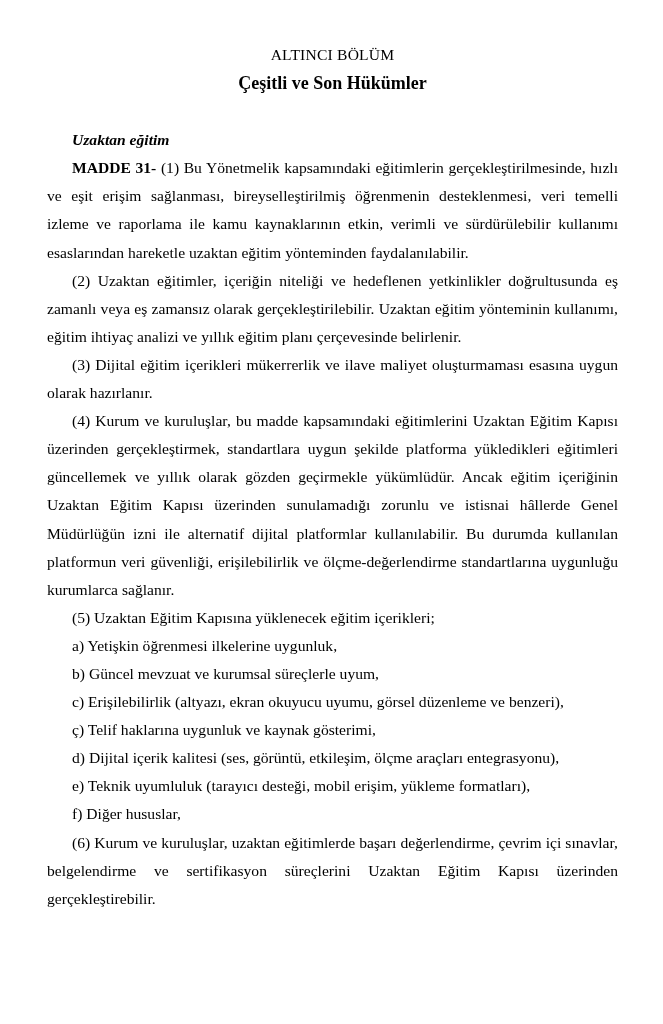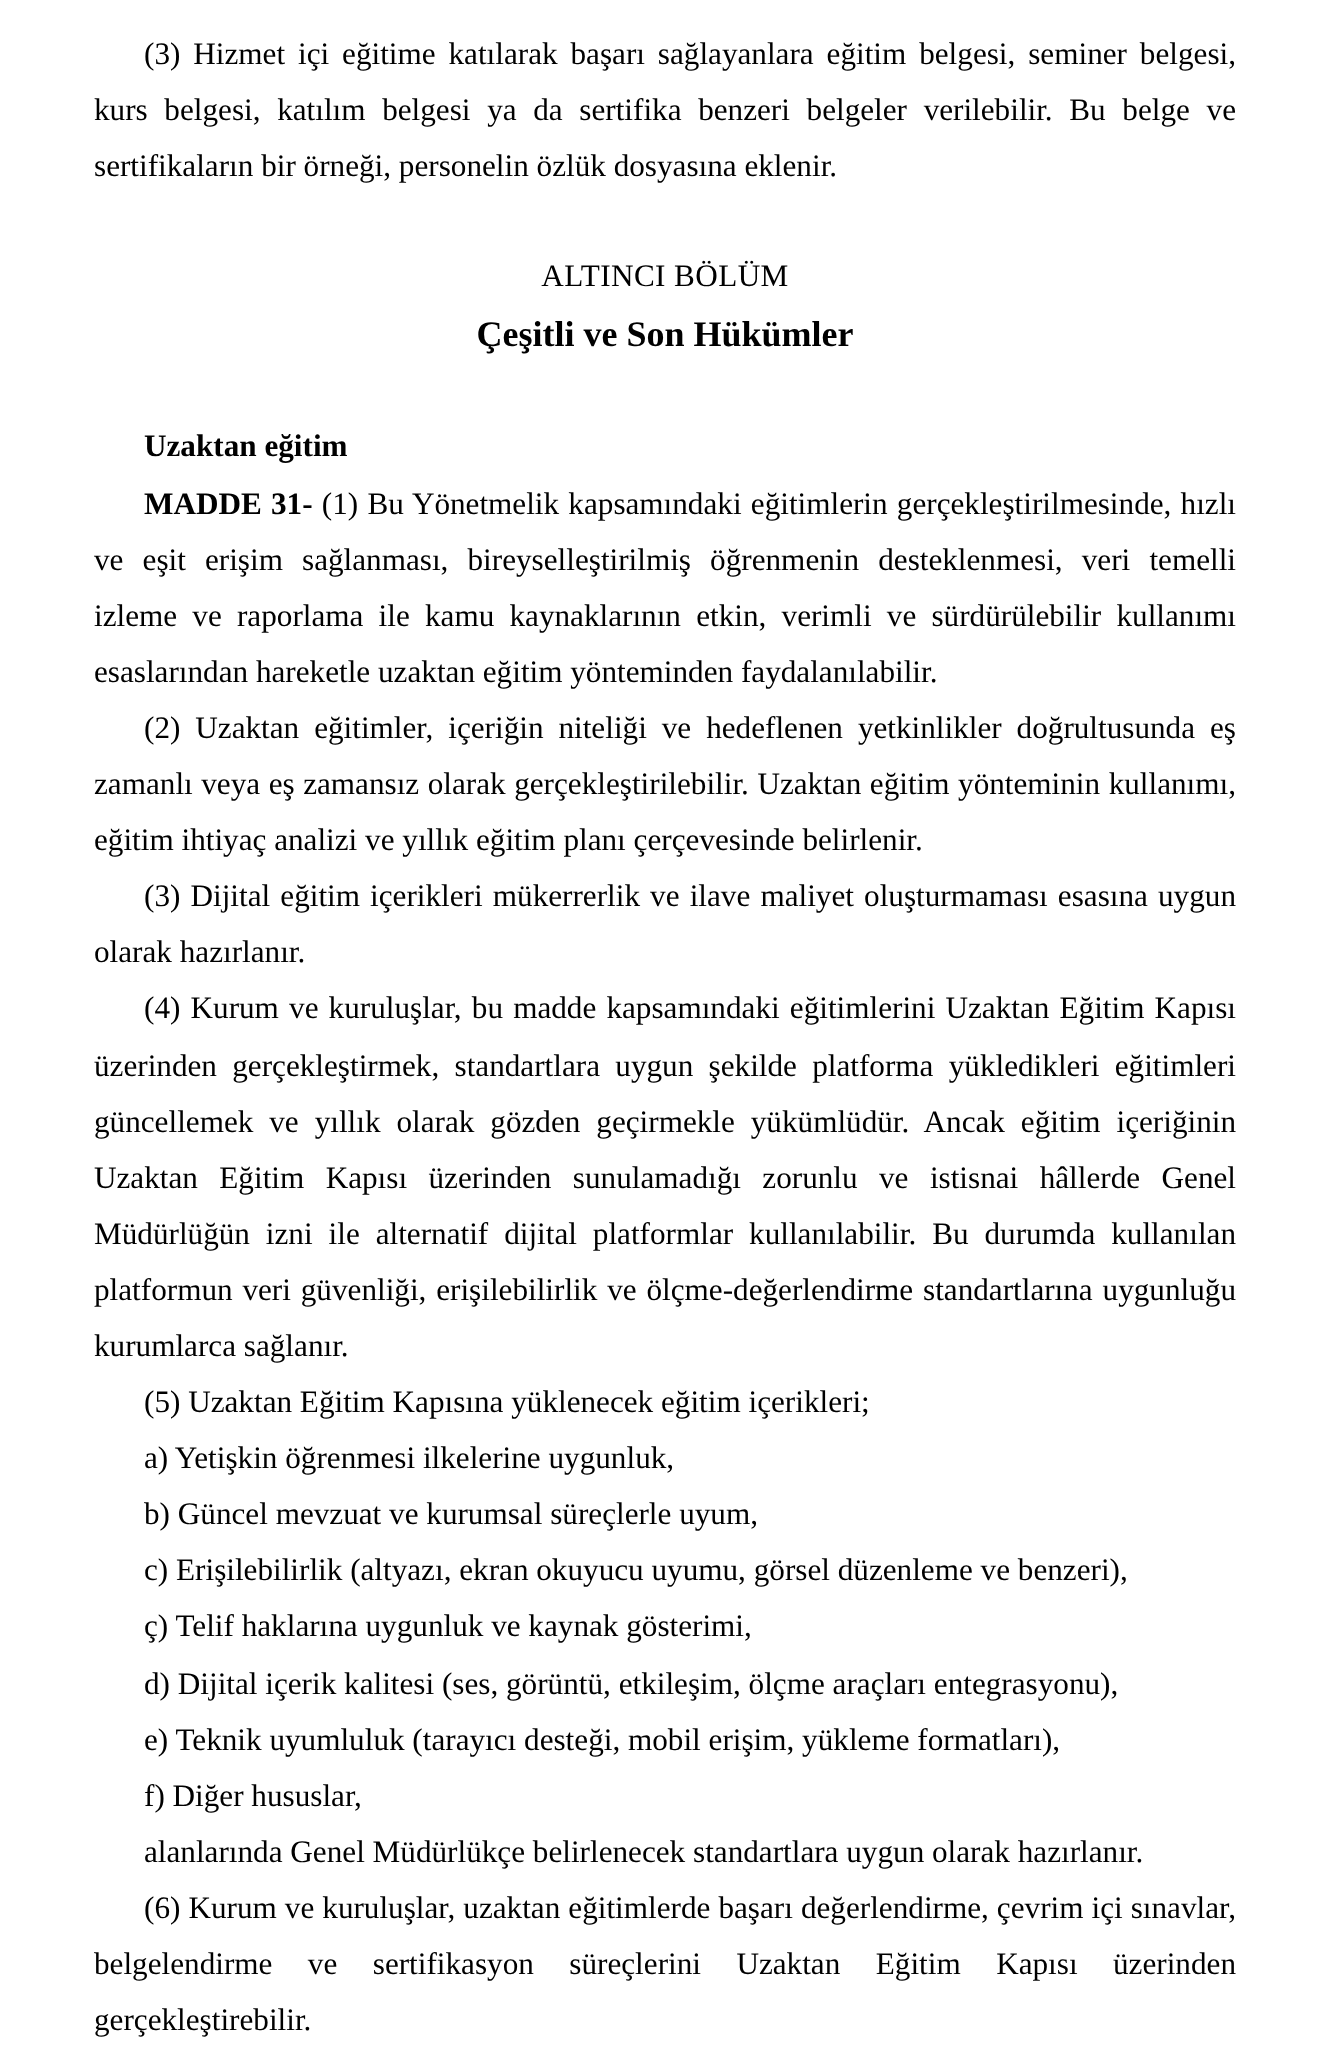--- a/index.html
+++ b/index.html
@@ -53,20 +53,21 @@
     font-size: 18px;
   }
   .spacer-after-headings {
     height: 29px;
   }
   .subhead {
     margin: 0;
     font-weight: bold;
     text-indent: 25px;
     text-align: left;
+    font-style: italic;
   }
   .madde-label {
     font-weight: bold;
   }
   ul.letter-list {
     list-style: none;
     margin: 0;
     padding: 0;
   }
   ul.letter-list li {
@@ -81,21 +82,20 @@
     text-align: left;
   }
   
 </style>
 </head>
 <body>
 
 <div class="page">
   <div class="doc-body">
 
-    <p class="para">(3) Hizmet içi eğitime katılarak başarı sağlayanlara eğitim belgesi, seminer belgesi, kurs belgesi, katılım belgesi ya da sertifika benzeri belgeler verilebilir. Bu belge ve sertifikaların bir örneği, personelin özlük dosyasına eklenir.</p>
 
 
     <div class="heading-gap-top">
       <p class="section-heading">ALTINCI BÖLÜM</p>
       <p class="heading-sub">Çeşitli ve Son Hükümler</p>
     </div>
 
     <div class="spacer-after-headings"></div>
 
     <p class="subhead">Uzaktan eğitim</p>
@@ -113,18 +113,17 @@
     <ul class="letter-list">
       <li>a) Yetişkin öğrenmesi ilkelerine uygunluk,</li>
       <li>b) Güncel mevzuat ve kurumsal süreçlerle uyum,</li>
       <li>c) Erişilebilirlik (altyazı, ekran okuyucu uyumu, görsel düzenleme ve benzeri),</li>
       <li>ç) Telif haklarına uygunluk ve kaynak gösterimi,</li>
       <li>d) Dijital içerik kalitesi (ses, görüntü, etkileşim, ölçme araçları entegrasyonu),</li>
       <li>e) Teknik uyumluluk (tarayıcı desteği, mobil erişim, yükleme formatları),</li>
       <li>f) Diğer hususlar,</li>
     </ul>
 
-    <p class="trailing-line">alanlarında Genel Müdürlükçe belirlenecek standartlara uygun olarak hazırlanır.</p>
 
     <p class="para">(6) Kurum ve kuruluşlar, uzaktan eğitimlerde başarı değerlendirme, çevrim içi sınavlar, belgelendirme ve sertifikasyon süreçlerini Uzaktan Eğitim Kapısı üzerinden gerçekleştirebilir.</p>
 
   </div>
 </div>
 
 </body></html>

